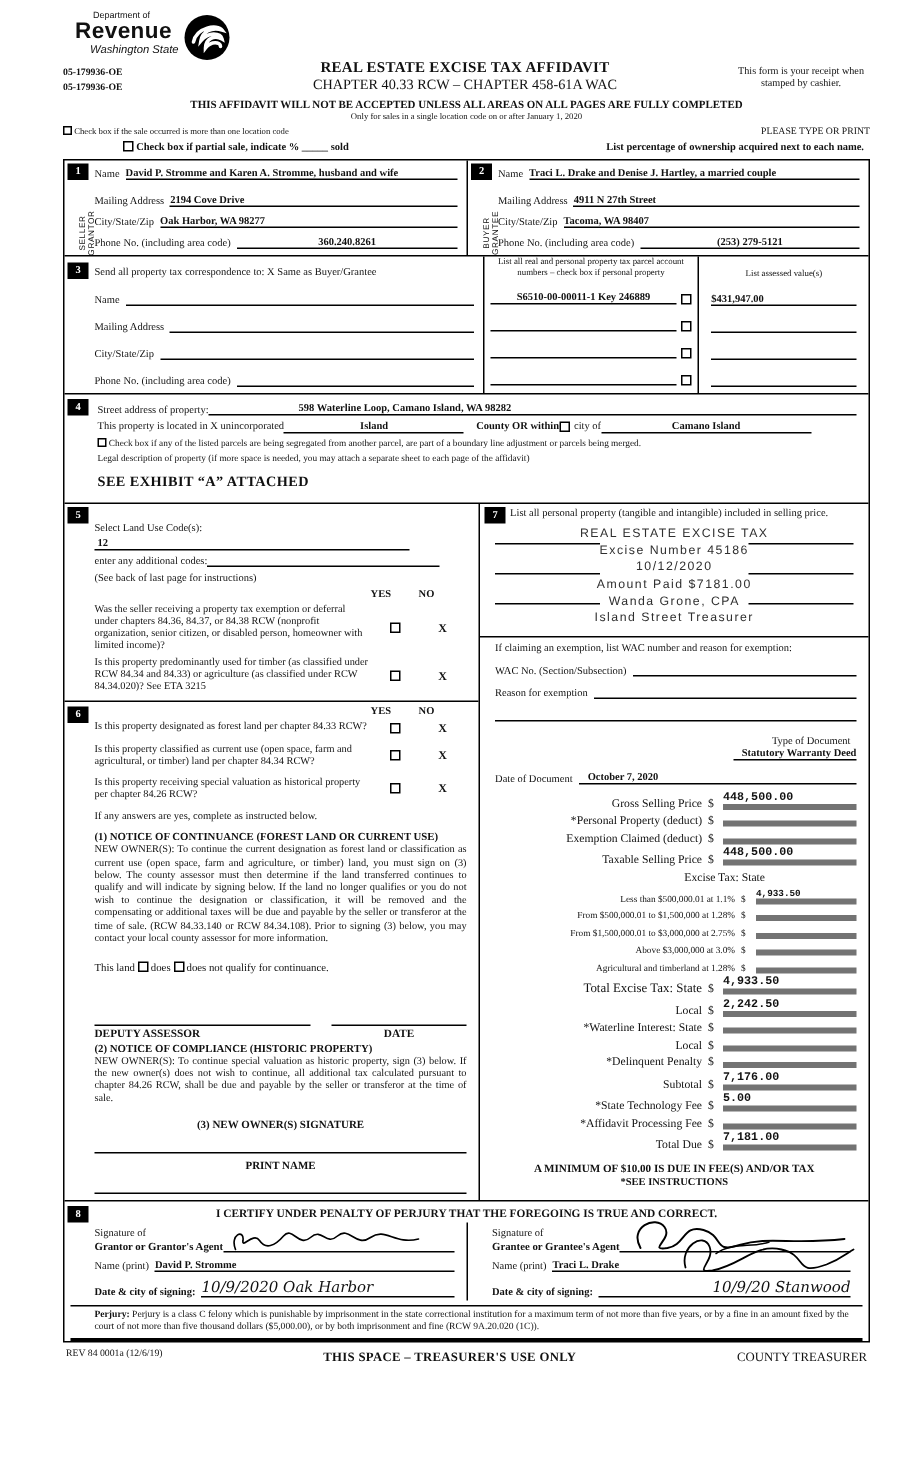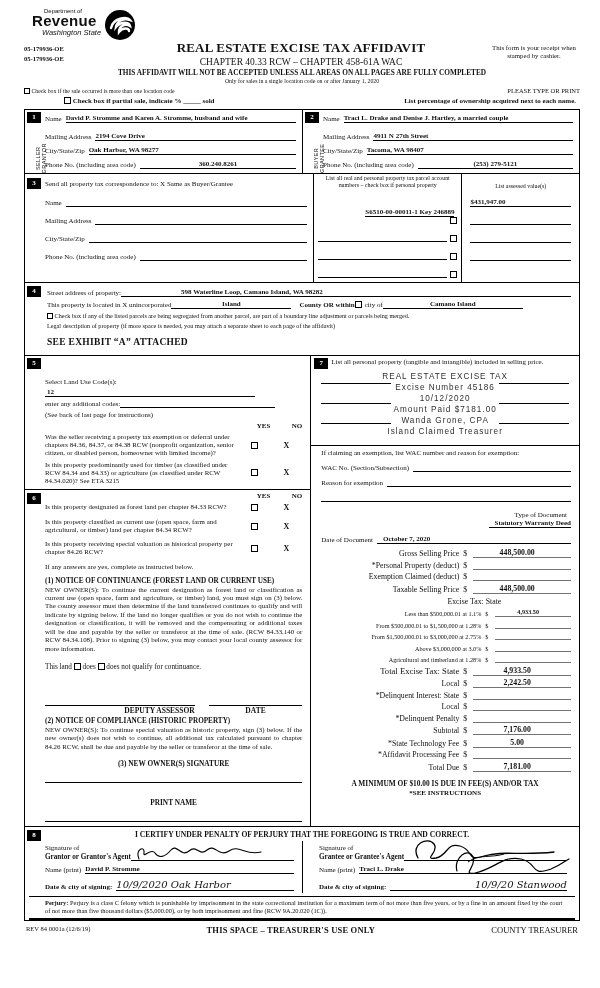--- a/index.html
+++ b/index.html
@@ -2,34 +2,34 @@
 <html><head>
 <meta charset="utf-8">
 <style>
   * { margin:0; padding:0; box-sizing:border-box; }
   html,body { background:#fff; }
   body {
     width:600px; height:988px; position:relative;
     font-family:"Liberation Serif", serif; color:#111; font-size:7px;
     overflow:hidden;
   }
-  .page { width:600px; height:784px; padding:8px 20px 0 24px; }
+  .page { width:600px; height:784px; padding:8px 20px 0 42px; }
 
   
   .logo-row { display:flex; align-items:flex-start; margin-left:8px; height:38px; }
   .logo-text { text-align:left; }
   .logo-dept { font-family:"Liberation Sans",sans-serif; font-size:6px; margin-left:12px;}
   .logo-rev  { font-family:"Liberation Sans",sans-serif; font-weight:bold; font-size:15px; letter-spacing:.3px; line-height:.9;}
   .logo-state{ font-family:"Liberation Sans",sans-serif; font-style:italic; font-size:7.5px; margin-left:10px;}
   .logo-mark { margin-left:2px; margin-top:0px; }
 
   .title-row { display:flex; margin-top:-6px; }
   .formnos { width:90px; font-weight:bold; font-size:6.5px; line-height:1.5; padding-top:4px;}
   .title-center { flex:1; text-align:center; }
-  .main-title { font-weight:bold; font-size:13px; letter-spacing:.2px;text-align:center;}
+  .main-title { font-weight:bold; font-size:10px; letter-spacing:.2px;text-align:center;}
   .sub-title  { font-size:9.5px; margin-top:1px;}
   .receipt { width:92px; font-size:6.8px; text-align:center; padding-top:4px; line-height:1.25;}
   .warn { text-align:center; font-weight:bold; font-size:7.3px; margin-top:1px;}
   .only { text-align:center; font-size:5.8px; margin-top:1px;}
   .hdr-opts1 { display:flex; justify-content:space-between; margin-top:3px; font-size:5.8px; align-items:flex-end;}
   .hdr-opts2 { display:flex; justify-content:space-between; margin-top:3px; font-size:7px; font-weight:bold; align-items:flex-end; padding:0 4px 2px 40px;}
 
   .cb { display:inline-block; width:7px; height:7px; border:1px solid #000; vertical-align:-1px; background:#fff;}
   .cb.sm { width:6px; height:6px;}
 
@@ -80,57 +80,57 @@
   .rcol { width:48.5%; border-left:1px solid #000; position:relative;}
   .lcol .secnum.abs, .rcol .secnum.abs { position:absolute; left:2px; top:2px;}
   .rcol .secnum.abs { left:3px; }
 
   .luc-line { width:210px; border-bottom:1px solid #000; font-weight:bold; padding-left:2px; margin-top:2px;}
   .addl { display:flex; align-items:flex-end; margin-top:2px; width:230px;}
   .seeback { margin-top:3px; }
 
   .yn-head { display:flex; font-weight:bold; margin-top:3px;}
   .yn-head .sp { flex:1; }
-  .yn-head .y, .yn-head .n { width:32px; text-align:right;}
+  .yn-head .y, .yn-head .n { width:32px; text-align:left;}
   .qrow { display:flex; margin-top:3px; align-items:center;}
   .qtext { flex:1; font-size:6.9px; line-height:1.18; }
   .qy, .qn { width:32px; text-align:center; font-weight:bold; font-size:8px;}
 
   .sec6divider { border-top:1px solid #000; margin:4px -8px 0 -20px; padding:2px 8px 0 20px; position:relative;}
   .sec6divider .secnum { position:absolute; left:2px; top:3px;}
 
   .notice-t { font-weight:bold; font-size:7.2px; margin-top:6px;}
   .notice-b { font-size:6.9px; line-height:1.22; text-align:justify; margin-top:1px;}
   .thisland { margin-top:10px; font-size:7.2px;}
   .gap { height:34px; }
   .dep-row { display:flex; gap:14px; }
   .dep-row .ul { border-bottom:1px solid #000; }
   .dep-row .a { flex:1.6; } .dep-row .b { flex:1; }
   .dep-lbls { display:flex; gap:14px; font-weight:bold; font-size:7.5px;}
-  .dep-lbls .a { flex:1.6; text-align:right;} .dep-lbls .b { flex:1; text-align:center;}
+  .dep-lbls .a { flex:1.6; text-align:left;} .dep-lbls .b { flex:1; text-align:center;}
   .center-b { text-align:center; font-weight:bold; margin-top:8px; font-size:7.3px;}
   .sig-ul { border-bottom:1px solid #000; margin-top:14px;}
 
   
   .r-intro { padding:2px 6px 2px 20px; font-size:7px; line-height:1.25;}
   .stamp-zone { position:relative; height:74px; margin:2px 10px 0 10px;}
   .stamp { position:absolute; left:0; right:0; top:0; text-align:center;
            font-family:"Liberation Sans",sans-serif; color:#2f2f2f;
            font-size:8.2px; letter-spacing:1px; line-height:1.35;}
   .pline { position:absolute; border-bottom:1px solid #000; width:70px;}
   .exemption { border-top:1px solid #000; padding:3px 8px 2px 10px;}
   .exemption .frow { margin-top:6px;}
   .doc-block { padding:4px 8px 0 10px;}
   .doc-block .frow { margin-top:7px;}
 
   .money { padding:2px 8px 0 4px; }
   .mrow { display:flex; align-items:flex-end; margin-top:2.5px;}
   .mrow .mlabel { width:148px; text-align:right; padding-right:4px; white-space:nowrap;}
   .mrow .dollar { width:10px; }
-  .mrow .mval { flex:1; border-bottom:1px solid #737373; text-align:center; padding-right:10px; min-height:9px; font-weight:bold;}
+  .mrow .mval { flex:1; border-bottom:4px solid #737373; text-align:left; padding-right:10px; min-height:9px; font-weight:bold;font-family:Liberation Mono, monospace;}
   .mrow.big { font-size:7.8px;}
   .mrow.small { font-size:6.2px;}
   .mrow.small .mlabel { font-size:6.2px;}
   .mrow.label-only { margin-top:3px;}
   .minnote { text-align:center; font-weight:bold; font-size:7.4px; margin-top:7px;}
   .seeinst { text-align:center; font-size:7px; margin-top:1px; font-weight:bold;}
 
   
   .sec8 { border-top:1.5px solid #000; position:relative; padding:2px 4px 0 4px;}
   .sec8 .secnum { position:absolute; left:2px; top:3px;}
@@ -266,21 +266,21 @@
           <span class="fill"></span>
         </div>
         <div class="frow" style="margin-top:9px;">
           <span class="lbl">Phone No. (including area code)</span>
           <span class="fill"></span>
         </div>
       </div>
       <div class="sec3-right">
         <div class="parcel-col">
           <div class="colhead">List all real and personal property tax parcel account numbers – check box if personal property</div>
-          <div class="prow" style="margin-top:19px;flex-direction:column;">
+          <div class="prow" style="margin-top:8px;">
             <span class="fill" style="text-align:center;"><span class="val">S6510-00-00011-1  Key 246889</span></span>
             <span class="cb"></span>
           </div>
           <div class="prow">
               <span class="fill"></span>
               <span class="cb"></span>
             </div>
           <div class="prow">
               <span class="fill"></span>
               <span class="cb"></span>
@@ -327,21 +327,21 @@
         <span>Check box if any of the listed parcels are being segregated from another parcel, are part of a boundary line adjustment or parcels being merged.</span>
       </div>
       <div class="s4small">Legal description of property (if more space is needed, you may attach a separate sheet to each page of the affidavit)</div>
       <div class="exhibit">SEE EXHIBIT “A” ATTACHED</div>
     </div>
 
     <div class="cols">
 
       <div class="lcol">
         <span class="secnum abs">5</span>
-        <div style="margin-top:20px;">Select Land Use Code(s):</div>
+        <div style="margin-top:10px;">Select Land Use Code(s):</div>
         <div class="luc-line"><span>12</span></div>
         <div class="addl">
           <span class="lbl">enter any additional codes:</span>
           <span class="fill"></span>
         </div>
         <div class="seeback">(See back of last page for instructions)</div>
 
         <div class="yn-head">
           <span class="sp"></span>
           <span class="y">YES</span>
@@ -401,21 +401,21 @@
           <div class="dep-lbls">
             <span class="a">DEPUTY ASSESSOR</span>
             <span class="b">DATE</span>
           </div>
 
           <div class="notice-t" style="margin-top:2px;">(2) NOTICE OF COMPLIANCE (HISTORIC PROPERTY)</div>
           <div class="notice-b">NEW OWNER(S):  To continue special valuation as historic property, sign (3) below.  If the new owner(s) does not wish to continue, all additional tax calculated pursuant to chapter 84.26 RCW, shall be due and payable by the seller or transferor at the time of sale.</div>
 
           <div class="center-b">(3)  NEW OWNER(S) SIGNATURE</div>
           <div class="sig-ul"></div>
-          <div class="center-b" style="margin-top:15px;">PRINT NAME</div>
+          <div class="center-b" style="margin-top:3px;">PRINT NAME</div>
           <div class="sig-ul"></div>
         </div>
       </div>
 
       <div class="rcol">
         <span class="secnum abs">7</span>
         <div class="r-intro">List all personal property (tangible and intangible) included in selling price.</div>
 
         <div class="stamp-zone">
           <span class="pline" style="left:0; top:12px;"></span>
@@ -423,21 +423,21 @@
           <span class="pline" style="left:0; top:32px;"></span>
           <span class="pline" style="right:0; top:32px;"></span>
           <span class="pline" style="left:0; top:52px;"></span>
           <span class="pline" style="right:0; top:52px;"></span>
           <div class="stamp">
             <div>REAL ESTATE EXCISE TAX</div>
             <div>Excise Number 45186</div>
             <div>10/12/2020</div>
             <div>Amount Paid $7181.00</div>
             <div>Wanda Grone, CPA</div>
-            <div>Island Claimed Treasurer</div>
+            <div>Island Street Treasurer</div>
           </div>
         </div>
 
         <div class="exemption">
           <div>If claiming an exemption, list WAC number and reason for exemption:</div>
           <div class="frow">
             <span class="lbl">WAC No. (Section/Subsection)</span>
             <span class="fill"></span>
           </div>
           <div class="frow">
@@ -513,21 +513,21 @@
               <span class="mlabel" style="font-size:8.6px;">Total Excise Tax: State</span>
               <span class="dollar">$</span>
               <span class="mval"><span>4,933.50</span></span>
             </div>
           <div class="mrow big">
               <span class="mlabel">Local</span>
               <span class="dollar">$</span>
               <span class="mval"><span>2,242.50</span></span>
             </div>
           <div class="mrow big">
-              <span class="mlabel">*Delinquent Interest: State</span>
+              <span class="mlabel">*Waterline Interest: State</span>
               <span class="dollar">$</span>
               <span class="mval"><span></span></span>
             </div>
           <div class="mrow big">
               <span class="mlabel">Local</span>
               <span class="dollar">$</span>
               <span class="mval"><span></span></span>
             </div>
           <div class="mrow big">
               <span class="mlabel">*Delinquent Penalty</span>

